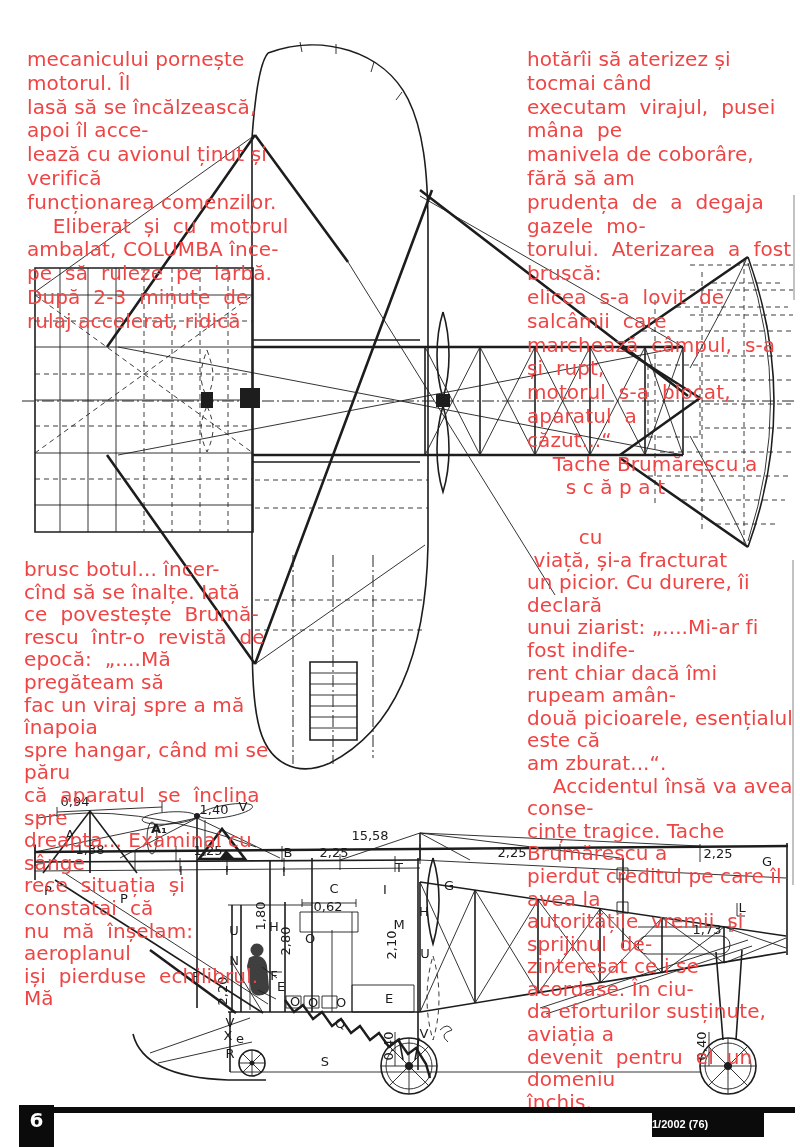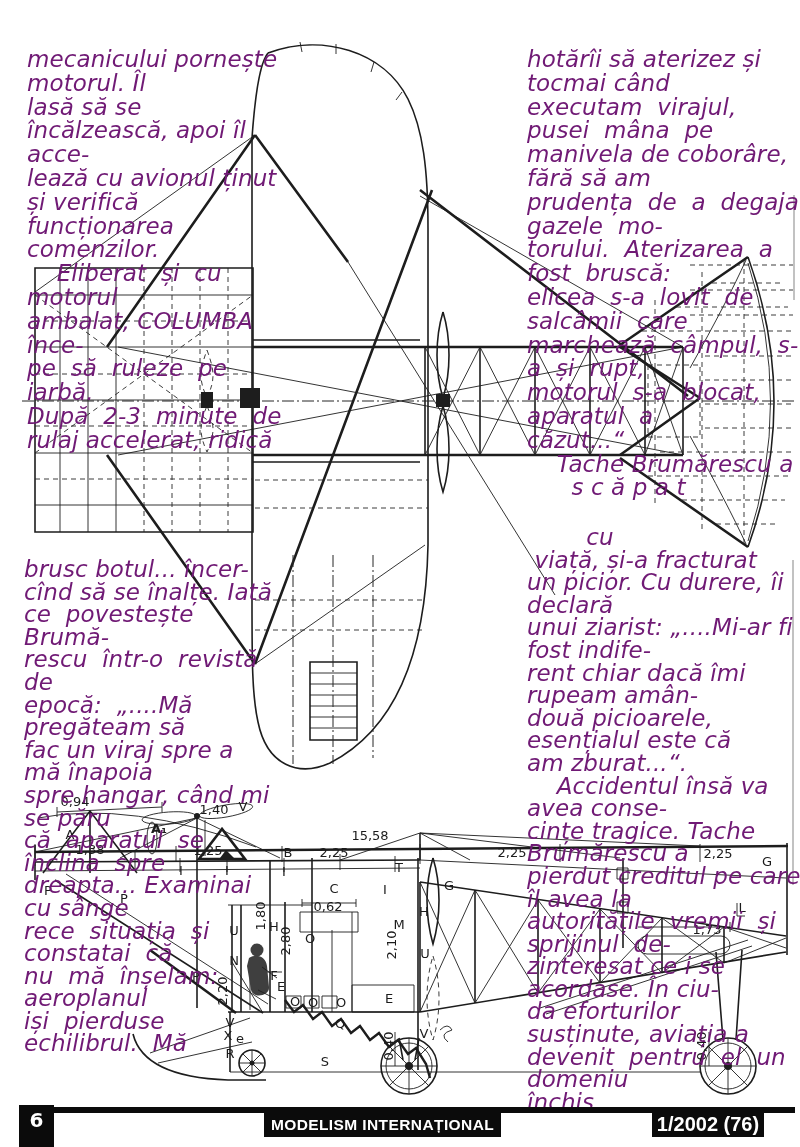--- a/index.html
+++ b/index.html
@@ -1,19 +1,19 @@
 <!DOCTYPE html>
 <html><head>
 <meta charset="utf-8">
 <style>
   html,body{margin:0;padding:0;background:#e8e8e8;}
   .page{position:relative;width:800px;height:1147px;background:#ffffff;overflow:hidden;
         font-family:"DejaVu Sans",sans-serif;color:#141414;}
-  .tb{position:absolute;white-space:pre-wrap;font-size:23px;line-height:23.8px;
-      letter-spacing:.1px;color:#701a75;font-style:italic;}
+  .tb{position:absolute;white-space:pre-wrap;font-size:20px;line-height:23.8px;
+      letter-spacing:.1px;color:#ef4444;}
   .tb.small{line-height:22.6px;margin-top:12px;}
   svg.draw{position:absolute;left:0;top:0;}
   svg.draw *{vector-effect:non-scaling-stroke;}
   .s1{fill:none;stroke:#1d1d1d;stroke-width:.9;}
   .s2{fill:none;stroke:#1d1d1d;stroke-width:1.6;}
   .s3{fill:none;stroke:#1d1d1d;stroke-width:2.6;}
   .sd{fill:none;stroke:#262626;stroke-width:.9;stroke-dasharray:5 4;}
   .sdd{fill:none;stroke:#262626;stroke-width:1;stroke-dasharray:12 3 2 3;}
   .art{fill:none;stroke:#9a9a9a;stroke-width:1.2;}
   .if{fill:#1d1d1d;stroke:none;}
@@ -21,21 +21,21 @@
   .spring{fill:none;stroke:#1d1d1d;stroke-width:2.4;}
   .dlabel{position:absolute;transform:translate(-50%,-50%);font-size:13px;line-height:13px;
           color:#1b1b1b;white-space:nowrap;}
   .footer-bar{position:absolute;left:54px;top:1107px;width:741px;height:6px;background:#0b0b0b;}
   .footer-pageblock{position:absolute;left:19px;top:1105px;width:35px;height:42px;background:#0b0b0b;
           color:#fff;font-weight:bold;font-size:20px;text-align:center;line-height:30px;}
   .footer-title{position:absolute;left:264px;top:1112px;width:237px;height:25px;background:#0b0b0b;
           color:#fff;font-weight:bold;font-size:15.5px;letter-spacing:.4px;text-align:center;line-height:25px;
           font-family:"Liberation Sans",sans-serif;}
   .footer-issue{position:absolute;left:652px;top:1112px;width:112px;height:25px;background:#0b0b0b;
-          color:#fff;font-weight:bold;font-size:20px;text-align:center;line-height:25px;
+          color:#fff;font-weight:bold;font-size:11px;line-height:25px;
           font-family:"Liberation Sans",sans-serif;}
 </style>
 </head>
 <body>
 
 <div class="page">
 
   <svg class="draw" width="800" height="1147" viewBox="0 0 800 1147">
 
     <g>
@@ -291,15 +291,14 @@
 cințe tragice. Tache Brumărescu a
 pierdut creditul pe care îl avea la
 autoritățile  vremii  și  sprijinul  de-
 zinteresat ce i se acordase. În ciu-
 da eforturilor susținute, aviația a
 devenit  pentru  el  un  domeniu
 închis.</div>
 
   <div class="footer-bar"></div>
   <div class="footer-pageblock">6</div>
-  <div class="footer-title">MODELISM INTERNAȚIONAL</div>
   <div class="footer-issue">1/2002 (76)</div>
 </div>
 
 </body></html>

